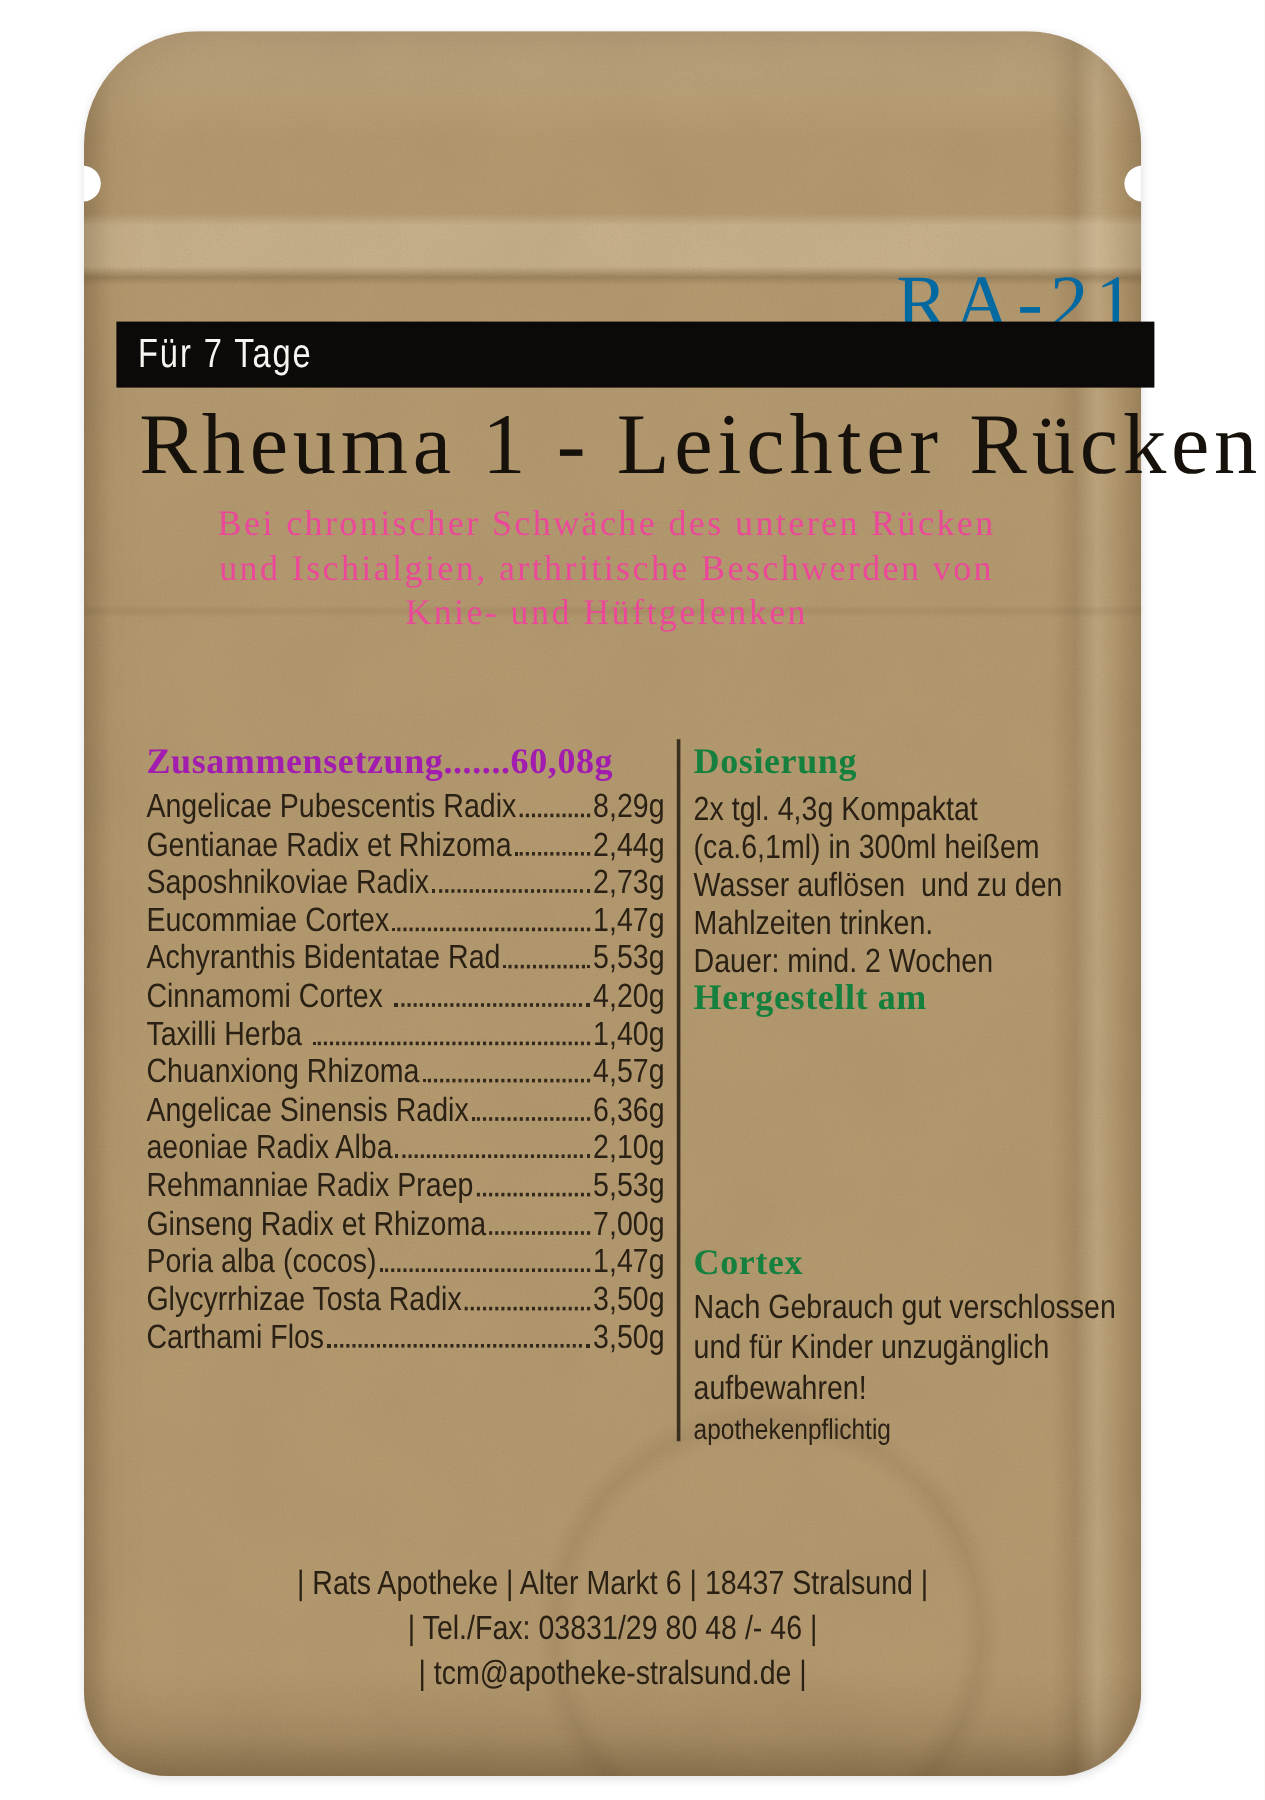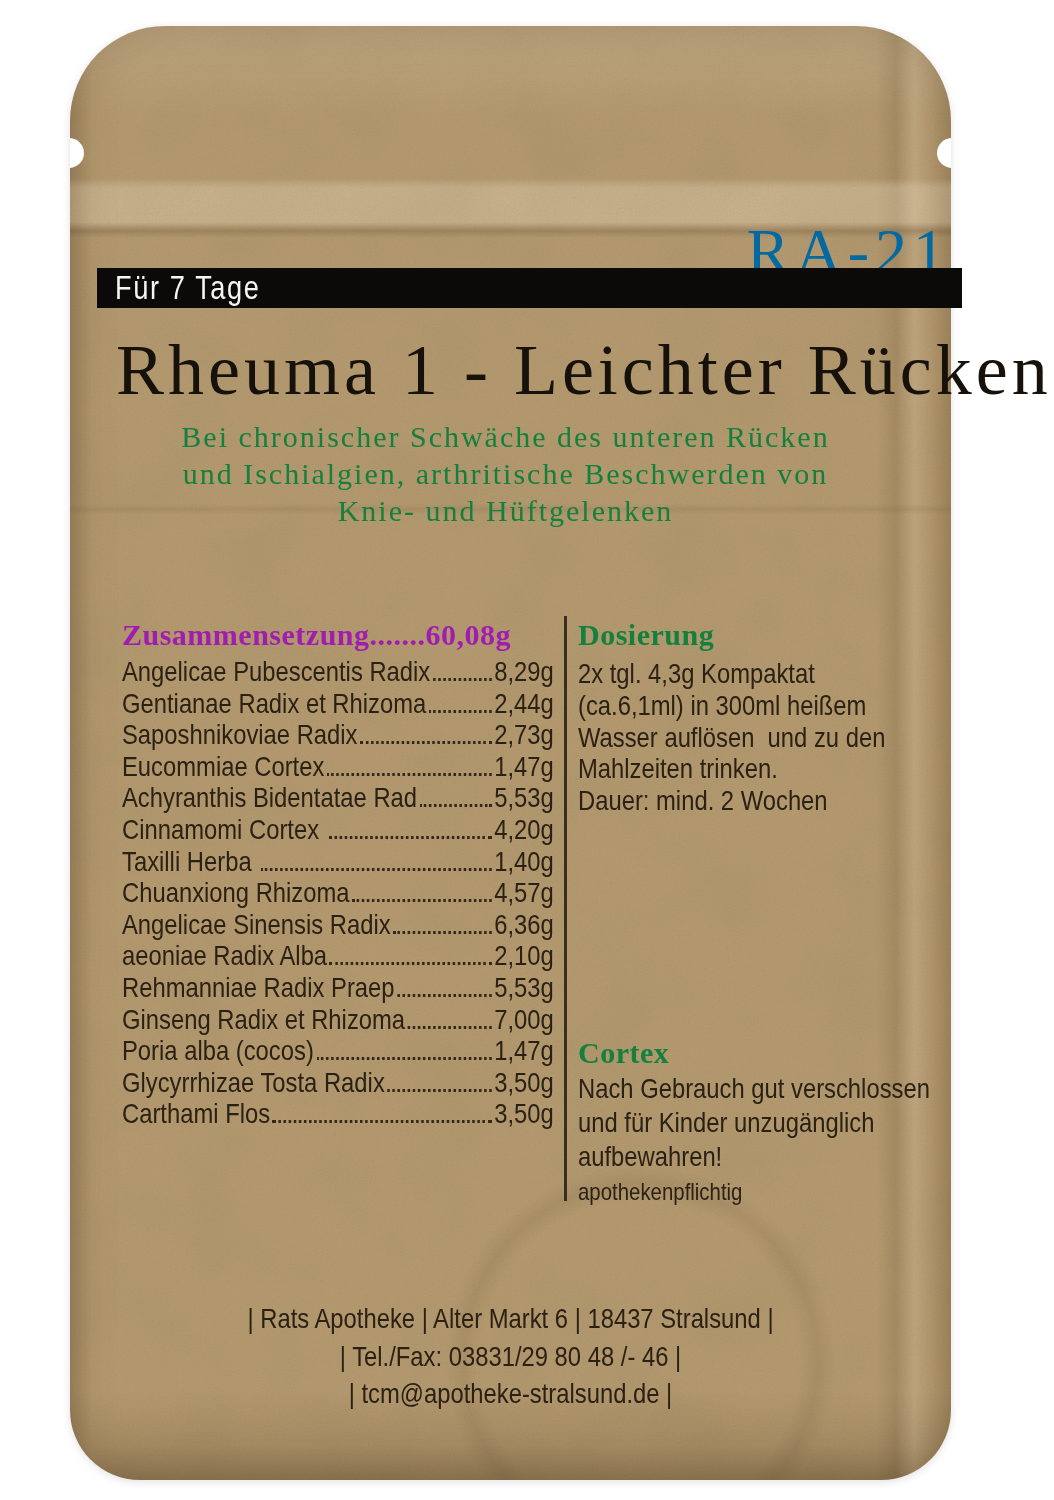--- a/index.html
+++ b/index.html
@@ -26,36 +26,36 @@
   .notch{position:absolute;width:30px;height:30px;border-radius:50%;background:#ffffff;top:112px;}
   .notch.l{left:-16px;} .notch.r{right:-16px;}
   .line{white-space:pre;}
 
   .code{
     position:absolute;top:194px;right:0;z-index:1;
     font-family:"Liberation Serif", serif;font-size:64px;line-height:1;
     letter-spacing:6px;color:#0369a1;white-space:pre;
   }
   .banner{
-    position:absolute;top:242px;left:27px;right:-11px;height:40px;background:#0c0a08;z-index:2;
-    display:flex;align-items:flex-start;
+    position:absolute;top:242px;left:27px;right:-11px;height:55px;background:#0c0a08;z-index:2;
+    display:flex;align-items:center;
   }
   .banner .txt{
     margin-left:18px;color:#f7f5f0;font-size:34px;letter-spacing:2px;white-space:pre;
     display:inline-block;transform:scaleX(.8);transform-origin:0 50%;
   }
   .title{
     position:absolute;top:303px;left:46px;z-index:1;
     font-family:"Liberation Serif", serif;font-size:72px;letter-spacing:4px;
     color:#17110b;white-space:pre;
   }
   .subtitle{
     position:absolute;top:392px;left:30px;right:40px;text-align:center;
     font-family:"Liberation Serif", serif;font-size:30px;line-height:37px;
-    letter-spacing:2px;color:#15803d;
+    letter-spacing:2px;color:#ec4899;
   }
   .comp-heading{
     position:absolute;top:592px;left:52px;
     font-family:"Liberation Serif", serif;font-weight:bold;font-size:30px;
     letter-spacing:.5px;color:#a21caf;white-space:pre;
   }
   .divider{position:absolute;left:494px;top:590px;width:3px;height:585px;background:#3a2e1f;}
   .ing-list{
     position:absolute;top:630px;left:52px;width:508px;
     transform:scaleX(.85);transform-origin:0 0;
@@ -214,20 +214,21 @@
 
   <div class="dosage-body">
 
   <div class="line">2x tgl. 4,3g Kompaktat</div>
       <div class="line">(ca.6,1ml) in 300ml heißem</div>
       <div class="line">Wasser auflösen  und zu den</div>
       <div class="line">Mahlzeiten trinken.</div>
       <div class="line">Dauer: mind. 2 Wochen</div>
     </div>
 
+  <div class="h-right made-h">Hergestellt am</div>
 
 
   <div class="h-right note-h">Cortex</div>
 
   <div class="note-body">
 
   <div class="line">Nach Gebrauch gut verschlossen</div>
       <div class="line">und für Kinder unzugänglich</div>
       <div class="line">aufbewahren!</div>
     </div>

